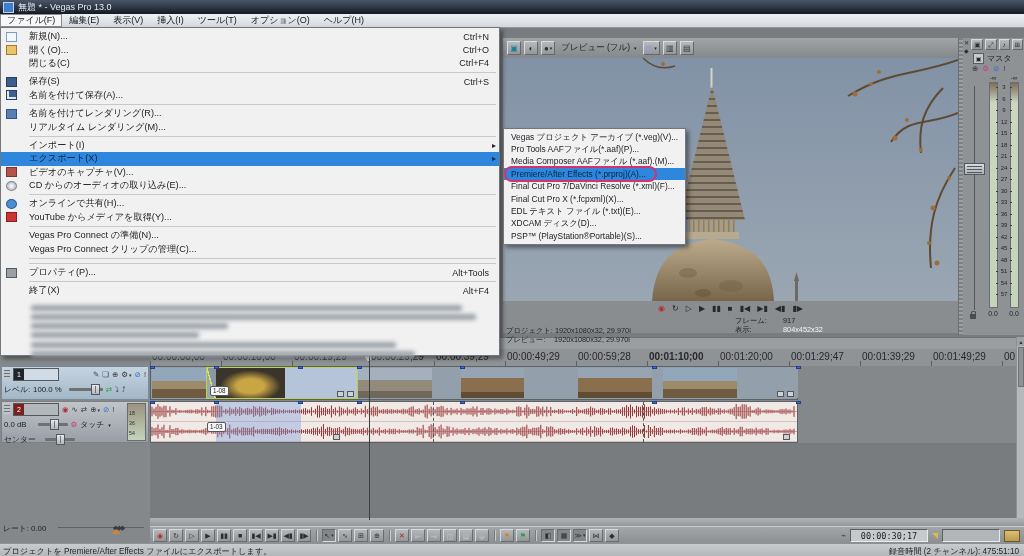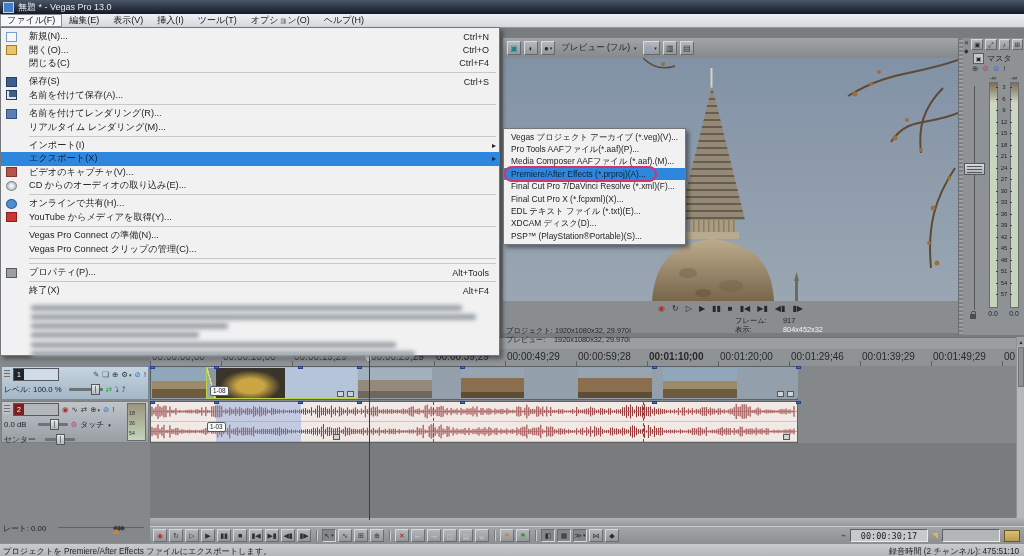--- a/index.html
+++ b/index.html
@@ -373,21 +373,21 @@
     <div class="playflag" style="left:214px"></div>
   <div class="rtick" style="left: 2px;">00:00:00;00</div>
       <div class="rtick" style="left: 73px;">00:00:10;00</div>
       <div class="rtick" style="left: 144px;">00:00:19;29</div>
       <div class="rtick" style="left: 221px;">00:00:29;29</div>
       <div class="rtick" style="left: 286px;">00:00:39;29</div>
       <div class="rtick" style="left: 357px;">00:00:49;29</div>
       <div class="rtick" style="left: 428px; text-align: center;">00:00:59;28</div>
       <div class="rtick" style="left: 499px; font-weight: bold;">00:01:10;00</div>
       <div class="rtick" style="left: 570px;">00:01:20;00</div>
-      <div class="rtick" style="left: 641px;">00:01:29;46</div>
+      <div class="rtick" style="left: 641px;">00:01:29;47</div>
       <div class="rtick" style="left: 712px;">00:01:39;29</div>
       <div class="rtick" style="left: 783px;">00:01:49;29</div>
       <div class="rtick" style="left: 854px;">00:0</div>
     </div>
   <div class="hdr-zone"></div>
 
   <div class="trkhdr vhdr">
     <div class="hrow">
       <span class="griph"></span>
       <span class="numchip vnum">

